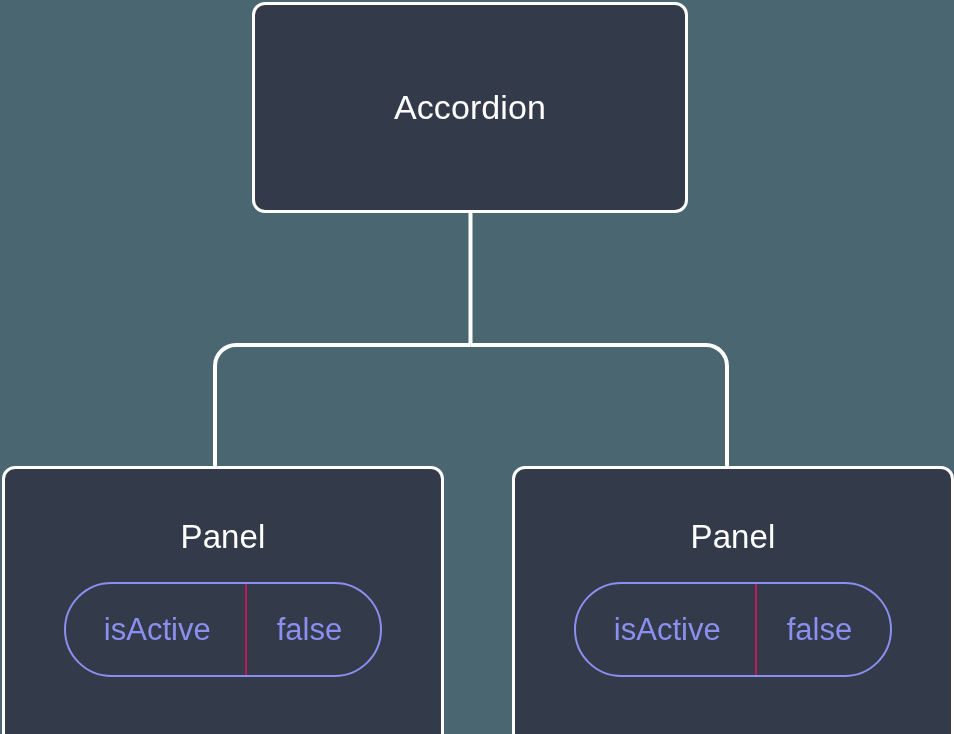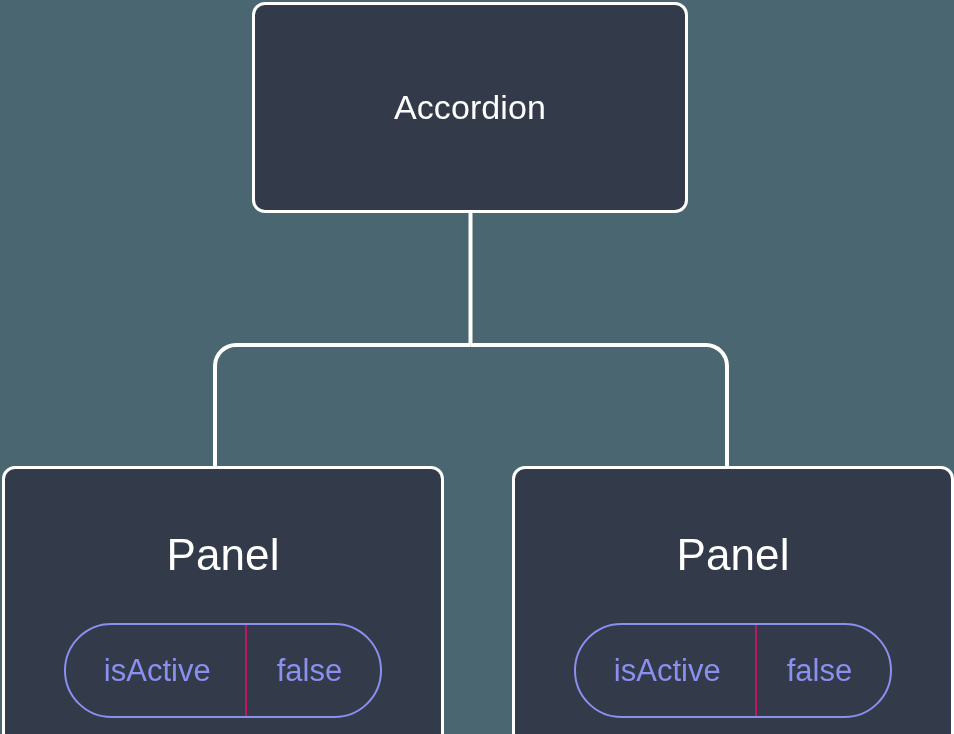--- a/index.html
+++ b/index.html
@@ -69,27 +69,26 @@
     color: #ffffff;
     font-size: 34px;
     font-weight: 400;
     letter-spacing: 0.1px;
     line-height: 1.1;
     text-align: center;
     white-space: nowrap;
   }
 
   .node-leaf .node-title {
-    font-size: 44px;
-    margin-top: 12px;
+    font-size: 33px;
   }
 
   
   .prop-pill {
-    margin-top: 44px;
+    margin-top: 27px;
     height: 95px;
     display: flex;
     align-items: stretch;
     border: 2px solid #8b90f0;
     border-radius: 48px;
     overflow: hidden;
   }
 
   .prop-key,
   .prop-value {

